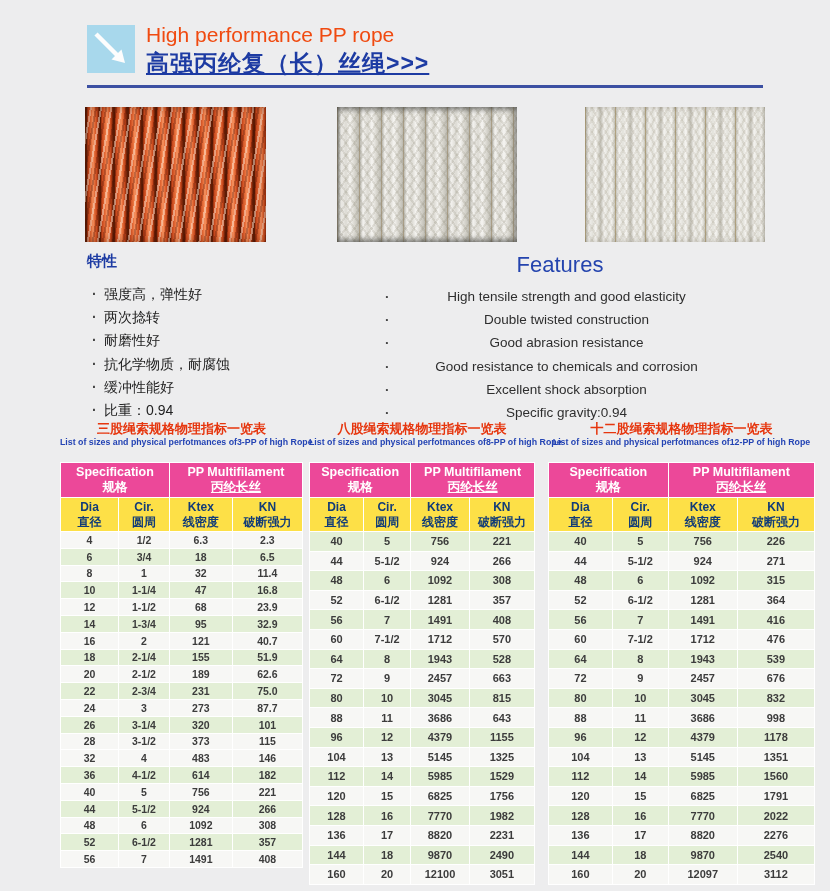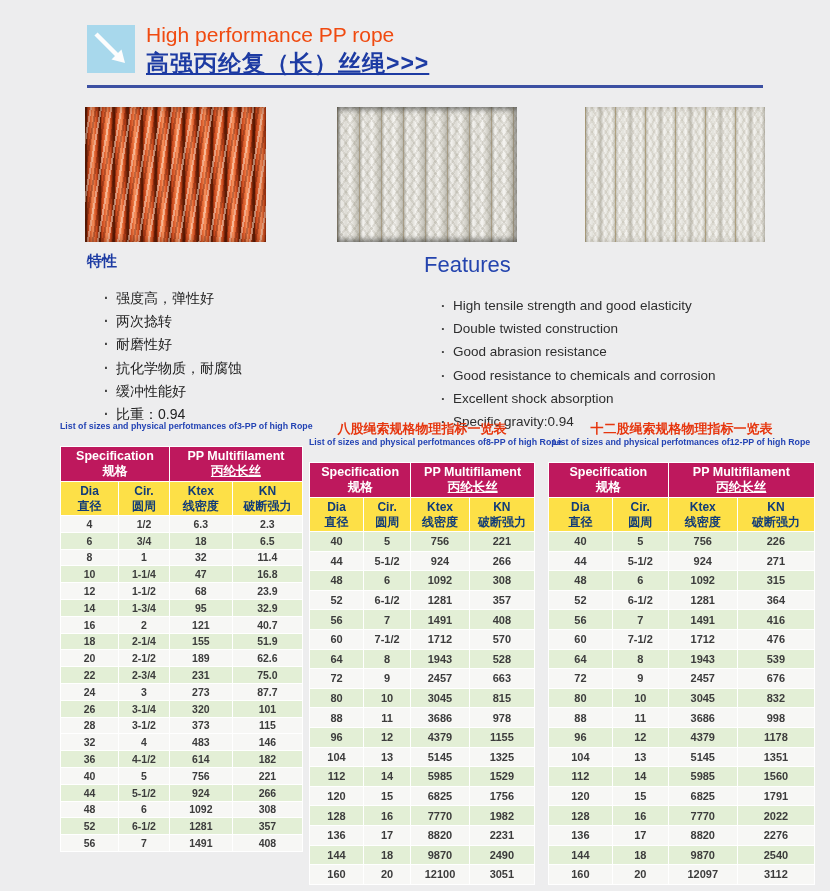--- a/index.html
+++ b/index.html
@@ -31,39 +31,39 @@
     background-image:
       repeating-linear-gradient(60deg, rgba(140,130,105,.13) 0 2px, transparent 2px 6px),
       repeating-linear-gradient(-60deg, rgba(140,130,105,.13) 0 2px, transparent 2px 6px),
       repeating-linear-gradient(90deg, rgba(150,120,55,.45) 0 1px, transparent 1px 30px),
       repeating-linear-gradient(90deg, #c6c4bb 0 1px, #f4f3f0 4px, #e2e1da 8px, #f7f6f3 11px, #e2e1da 13px, #c6c4bb 15px);
     box-shadow:inset 0 0 7px rgba(100,95,80,.3);}
 
   
   .features{position:absolute;top:252px;}
   #features-zh{left:87px;width:295px;}
-  #features-en{left:424px;width:360px;}
+  #features-en{left:380px;width:360px;text-align:center;}
   .f-title-zh{font-size:15px;font-weight:bold;color:#1d3ba3;margin:0 0 12px;}
   .f-title-en{font-size:22px;font-weight:normal;color:#2444ae;margin:0 0 7px;}
-  ul.f-list{list-style:none;margin:16px;padding:0;}
+  ul.f-list{list-style:none;margin:4px;padding:0;}
   ul.f-list li{position:relative;padding-left:13px;line-height:23.2px;}
   #features-en li{font-size:13.5px;color:#2e2e2e;}
   #features-zh li{font-size:14px;color:#222;}
   ul.f-list li::before{content:"\00B7";position:absolute;left:1px;font-weight:bold;color:#444;}
 
   
   .spec-block{position:absolute;top:421px;}
   #t0{left:60px;width:243px;}
   #t1{left:309px;width:226px;}
   #t2{left:548px;width:267px;}
   .t-title-zh{text-align:center;color:#e6360e;font-weight:bold;font-size:13px;line-height:16px;white-space:nowrap;}
   .t-title-en{text-align:center;color:#2444b4;font-weight:bold;font-size:8.8px;line-height:11px;white-space:nowrap;}
   table.spec{width:100%;border-collapse:collapse;table-layout:fixed;margin-top:14px;}
   .spec th,.spec td{border:1px solid #ffffff;text-align:center;padding:0;}
-  .spec th.g{background:#be185d;color:#fff;font-size:12.5px;line-height:15.5px;font-weight:bold;height:34px;}
+  .spec th.g{background:#ec4899;color:#fff;font-size:12.5px;line-height:15.5px;font-weight:bold;height:34px;}
   .spec th.sub{background:#fde047;color:#123c78;font-size:12px;line-height:14.5px;font-weight:bold;height:33px;}
   .spec th span{display:block;}
   .spec th .u{text-decoration:underline;}
   .spec td{font-weight:bold;color:#3c3c3c;}
   .dense td{height:15.8px;font-size:10.5px;}
   .roomy td{height:18.6px;font-size:11px;}
   tr.rw td{background:#f7f7f5;}
   tr.rg td{background:#e3efd6;}
 </style>
 </head>
@@ -106,20 +106,21 @@
         <li>High tensile strength and good elasticity</li>
         <li>Double twisted construction</li>
         <li>Good abrasion resistance</li>
         <li>Good resistance to chemicals and corrosion</li>
         <li>Excellent shock absorption</li>
         <li>Specific gravity:0.94</li>
       </ul>
   </div>
 
   <div class="spec-block" id="t0">
+    <div class="t-title-zh">三股绳索规格物理指标一览表</div>
     <div class="t-title-en">List of sizes and physical perfotmances of3-PP of high Rope</div>
     <table class="spec dense">
       <colgroup>
           <col style="width:24%">
           <col style="width:21%">
           <col style="width:26%">
           <col style="width:29%">
         </colgroup>
       <thead>
         <tr>
@@ -368,21 +369,21 @@
           <tr class="rg">
             <td>80</td>
             <td>10</td>
             <td>3045</td>
             <td>815</td>
           </tr>
           <tr class="rw">
             <td>88</td>
             <td>11</td>
             <td>3686</td>
-            <td>978</td>
+            <td>643</td>
           </tr>
           <tr class="rg">
             <td>96</td>
             <td>12</td>
             <td>4379</td>
             <td>1155</td>
           </tr>
           <tr class="rw">
             <td>104</td>
             <td>13</td>

